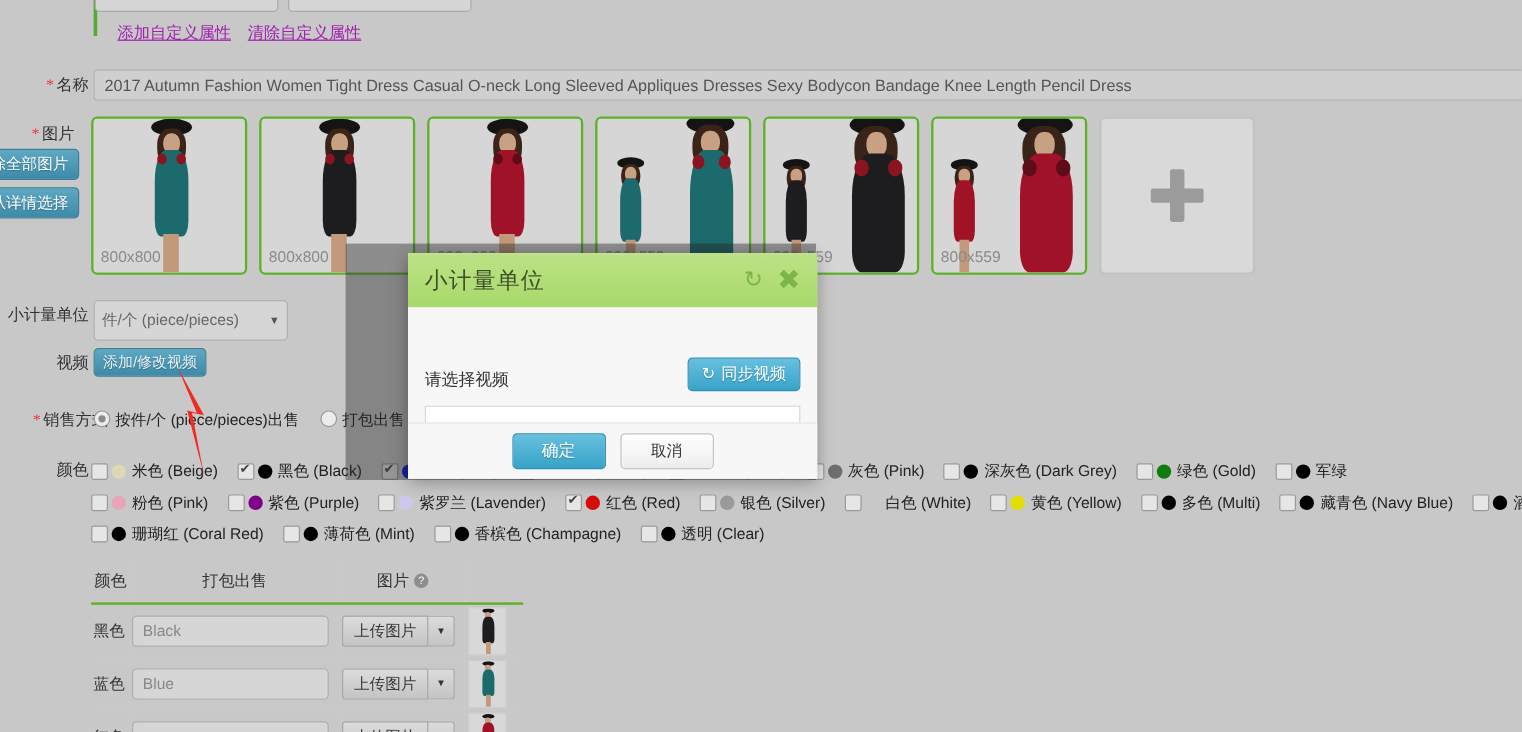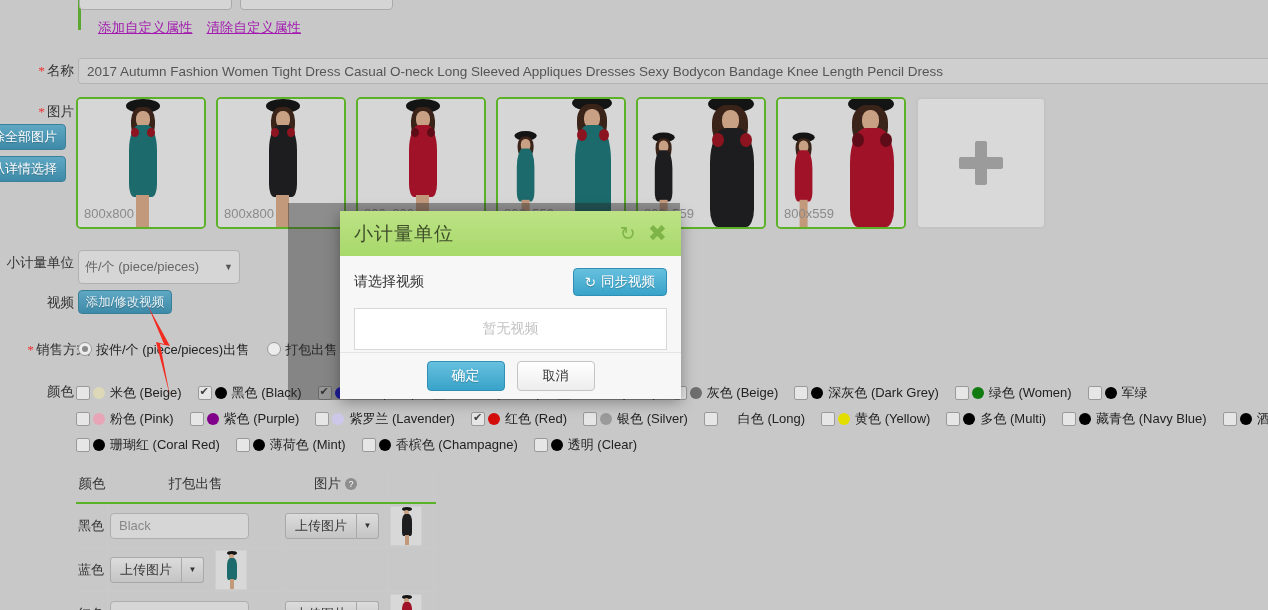--- a/index.html
+++ b/index.html
@@ -137,21 +137,21 @@
   .vtable{position:absolute;left:76px;top:466px;width:360px;}
   .vhead{display:flex;height:36px;align-items:center;border-bottom:2px solid #5cb226;}
   .vhead > div{font-size:13.5px;color:#333;text-align:center;}
   .c1{width:32px;}
   .c2{width:175px;}
   .c3{width:105px;}
   .c4{width:46px;}
   .vrow{display:flex;height:43px;align-items:center;border-bottom:1px solid #cacaca;}
   .vrow .c1{font-size:13px;color:#333;text-align:left;padding-left:2px;}
   .vinput{
-    width:139px;height:26px;background:#d6d6d6;border:1px solid #aeaeae;
+    width:164px;height:26px;background:#d6d6d6;border:1px solid #aeaeae;
     border-radius:4px;display:flex;align-items:center;padding:0 8px;
     box-sizing:border-box;color:#888;font-size:13px;
   }
   .upl{display:flex;}
   .upl .b1{
     height:26px;padding:0 9px;border:1px solid #a8a8a8;border-radius:3px 0 0 3px;
     background:linear-gradient(#dcdcdc,#c4c4c4);display:flex;align-items:center;
     font-size:13px;color:#3a3a3a;box-sizing:border-box;
   }
   .upl .b2{
@@ -180,21 +180,21 @@
   }
   .modal-head{
     height:45px;background:linear-gradient(#bde286,#a7d96a);
     display:flex;align-items:center;padding:0 14px;box-sizing:border-box;
   }
   .modal-title{font-size:19px;color:#3f4f2a;letter-spacing:1px;}
   .modal-icons{margin-left:auto;display:flex;align-items:center;gap:12px;}
   .ico-refresh{color:#7fb448;font-size:19px;line-height:1;cursor:pointer;}
   .ico-close{color:#7fb448;font-size:23px;line-height:1;font-weight:bold;cursor:pointer;}
   .modal-body{padding:12px 14px 0 14px;}
-  .mb-top{display:flex;align-items:center;}
+  .mb-top{display:flex;align-items:flex-end;margin-top:30px;}
   .mb-top .t{font-size:14px;color:#333;}
   .sync-btn{
     margin-left:auto;height:28px;padding:0 11px;border-radius:4px;
     border:1px solid #2f8fb5;background:linear-gradient(#67c0de,#38a3c9);
     color:#fff;font-size:13.5px;display:flex;align-items:center;gap:5px;
     box-sizing:border-box;text-shadow:0 1px 1px rgba(0,0,0,.25);
   }
   .empty-box{
     margin-top:12px;height:40px;background:#fff;border:1px solid #d8d8d8;
     display:flex;align-items:center;justify-content:center;
@@ -236,21 +236,21 @@
     <a>清除自定义属性</a>
   </div>
 
   <div class="row" style="left:18px;top:62px;width:56px;justify-content:flex-end;">
     <span class="lbl"><span class="req">*</span><span>名称</span></span>
   </div>
   <div class="name-input">
     <span>2017 Autumn Fashion Women Tight Dress Casual O-neck Long Sleeved Appliques Dresses Sexy Bodycon Bandage Knee Length Pencil Dress</span>
   </div>
 
-  <div class="row" style="left:18px;top:103px;width:56px;justify-content:flex-end;">
+  <div class="row" style="left:6px;top:103px;width:56px;justify-content:flex-end;">
     <span class="lbl"><span class="req">*</span><span>图片</span></span>
   </div>
 
   <div class="float-btn" id="btn-del-all">
     <span>删除全部图片</span>
   </div>
   <div class="float-btn" id="btn-pick-detail">
     <span>从详情选择</span>
   </div>
 
@@ -424,31 +424,31 @@
           <span class="cname">棕色 (Brown)</span>
         </label>
       <label class="citem">
           <span class="cbx"></span>
           <span class="swatch" style="background:#d7b200"></span>
           <span class="cname">金色 (Gold)</span>
         </label>
       <label class="citem">
           <span class="cbx"></span>
           <span class="swatch" style="background:#6e6e6e"></span>
-          <span class="cname">灰色 (Beige)</span>
+          <span class="cname">灰色 (Pink)</span>
         </label>
       <label class="citem">
           <span class="cbx"></span>
           <span class="swatch" style="background:#000000"></span>
           <span class="cname">深灰色 (Dark Grey)</span>
         </label>
       <label class="citem">
           <span class="cbx"></span>
           <span class="swatch" style="background:#107c10"></span>
-          <span class="cname">绿色 (Women)</span>
+          <span class="cname">绿色 (Gold)</span>
         </label>
       <label class="citem">
           <span class="cbx"></span>
           <span class="swatch" style="background:#000000"></span>
           <span class="cname">军绿</span>
         </label>
     </div>
 
     <div class="crow">
       <label class="citem">
@@ -472,21 +472,21 @@
           <span class="cname">红色 (Red)</span>
         </label>
       <label class="citem">
           <span class="cbx"></span>
           <span class="swatch" style="background:#9a9a9a"></span>
           <span class="cname">银色 (Silver)</span>
         </label>
       <label class="citem">
           <span class="cbx"></span>
           <span class="swatch" style="background:transparent"></span>
-          <span class="cname">白色 (Long)</span>
+          <span class="cname">白色 (White)</span>
         </label>
       <label class="citem">
           <span class="cbx"></span>
           <span class="swatch" style="background:#e3de00"></span>
           <span class="cname">黄色 (Yellow)</span>
         </label>
       <label class="citem">
           <span class="cbx"></span>
           <span class="swatch" style="background:#000000"></span>
           <span class="cname">多色 (Multi)</span>
@@ -565,20 +565,25 @@
             <div class="head" style="left:5px;top:3px;width:5px;height:5px;"></div>
             <div class="body" style="left:3px;top:7px;width:10px;height:22px;background:#1d1d20;"></div>
             <div class="legs" style="left:6px;top:28px;width:4px;height:10px;"></div>
           </div>
         </div>
       </div>
     </div>
 
     <div class="vrow">
       <div class="c1">蓝色</div>
+      <div class="c2">
+        <div class="vinput">
+            <span>Blue</span>
+          </div>
+      </div>
       <div class="c3">
         <div class="upl">
           <div class="b1">
               <span>上传图片</span>
             </div>
           <div class="b2">
               <span>▼</span>
             </div>
         </div>
       </div>

